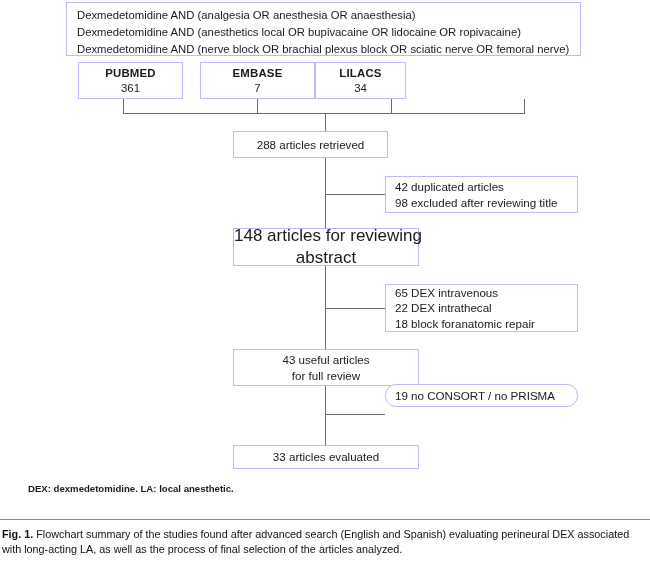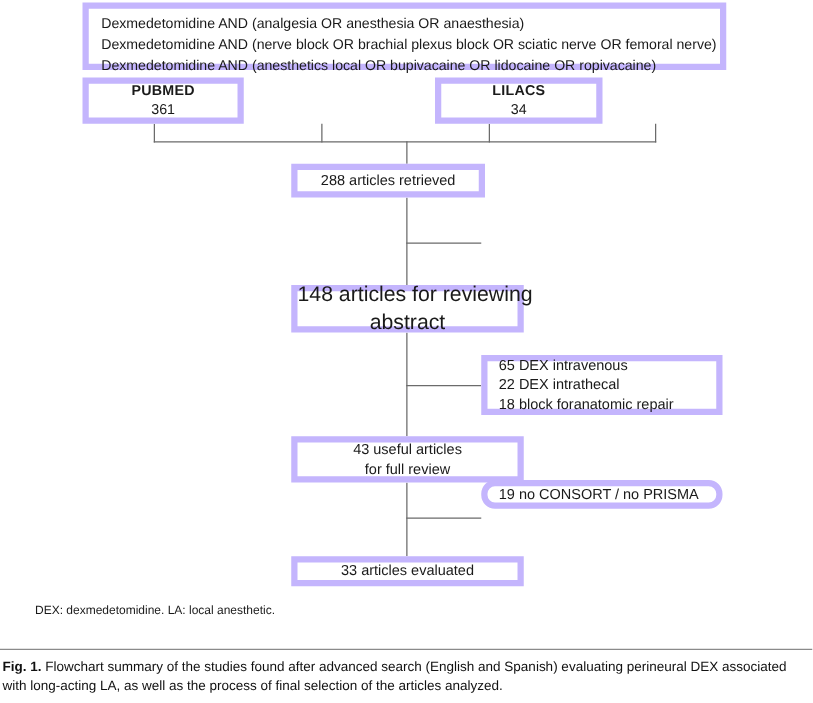--- a/index.html
+++ b/index.html
@@ -11,21 +11,21 @@
     color:#1a1a1a;
     position:relative;
     overflow:hidden;
   }
   #figure{
     position:absolute;
     left:0;top:0;width:650px;height:562px;
   }
   .box{
     position:absolute;
-    border:5px solid #c4b5fd;
+    border:1px solid #c4b5fd;
     background:#ffffff;
     box-sizing:border-box;
     display:flex;
     flex-direction:column;
     justify-content:center;
     z-index:3;
   }
   .box .line{
     display:block;
     white-space:nowrap;
@@ -42,23 +42,23 @@
     justify-content:flex-start;
   }
   #query-box .line{ padding-left:10px; line-height:1.52; }
 
   
   .db{
     top:62px;height:37px;
     font-size:11.4px;
   }
   .db .db-name{ font-weight:bold; letter-spacing:.2px; }
-  #db-pubmed{ left:66px;width:129px; }
+  #db-pubmed{ left:78px;width:105px; }
   #db-embase{ left:200px;width:115px; }
-  #db-lilacs{ left:348px;width:134px; }
+  #db-lilacs{ left:315px;width:91px; }
   #db-cochrane{ left:467px;width:114px; }
 
   
   #box-retrieved{ left:233px;top:131px;width:155px;height:27px;font-size:11.6px; }
   #box-abstract { left:233px;top:228px;width:186px;height:38px;font-size:17px; }
   #box-useful   { left:233px;top:349px;width:186px;height:37px;font-size:11.6px;justify-content:center; }
   #box-evaluated{ left:233px;top:445px;width:186px;height:24px;font-size:11.6px; }
 
   
   #box-excl-1{ left:385px;top:176px;width:193px;height:37px;font-size:11.6px; }
@@ -66,67 +66,75 @@
   #box-excl-3{ left:385px;top:384px;width:193px;height:23px;font-size:11.6px;border-radius:11px; }
 
   
   .conn{ position:absolute;background:#6b6b6b;z-index:1; }
   .vline{ width:1px; }
   .hline{ height:1px; }
 
   
   #footnote{
     position:absolute;left:28px;top:483px;
-    font-size:9.6px;color:#1a1a1a;white-space:nowrap;
+    font-size:9.6px;color:#1a1a1a;white-space:nowrap;font-weight:bold;
   }
 
   
   #caption-rule{
     position:absolute;left:0;top:519px;width:650px;height:1px;background:#8a8a8a;
   }
   #caption{
     position:absolute;left:2px;top:527px;width:646px;
     font-size:10.8px;line-height:1.42;color:#111;
   }
   #caption .cap-label{ font-weight:bold; }
 </style>
 </head>
 <body>
 
 <div id="figure">
 
   <div class="box left" id="query-box">
     <span class="line">Dexmedetomidine AND (analgesia OR anesthesia OR anaesthesia)</span>
+    <span class="line">Dexmedetomidine AND (anesthetics local OR bupivacaine OR lidocaine OR ropivacaine)</span>
     <span class="line">Dexmedetomidine AND (nerve block OR brachial plexus block OR sciatic nerve OR femoral nerve)</span>
-    <span class="line">Dexmedetomidine AND (anesthetics local OR bupivacaine OR lidocaine OR ropivacaine)</span>
   </div>
 
   <div class="box center db" id="db-pubmed">
     <span class="line db-name">PUBMED</span>
     <span class="line db-count">361</span>
+  </div>
+  <div class="box center db" id="db-embase">
+    <span class="line db-name">EMBASE</span>
+    <span class="line db-count">7</span>
   </div>
   <div class="box center db" id="db-lilacs">
     <span class="line db-name">LILACS</span>
     <span class="line db-count">34</span>
   </div>
 
   <div class="conn vline" style="left:123px;top:99px;height:15px;"></div>
   <div class="conn vline" style="left:257px;top:99px;height:15px;"></div>
   <div class="conn vline" style="left:391px;top:99px;height:15px;"></div>
   <div class="conn vline" style="left:524px;top:99px;height:15px;"></div>
   <div class="conn hline" style="left:123px;top:113px;width:402px;"></div>
   <div class="conn vline" style="left:325px;top:113px;height:19px;"></div>
 
   <div class="box center" id="box-retrieved">
     <span class="line">288 articles retrieved</span>
   </div>
 
   <div class="conn vline" style="left:325px;top:158px;height:70px;"></div>
   <div class="conn hline" style="left:325px;top:194px;width:60px;"></div>
 
+  <div class="box left" id="box-excl-1">
+    <span class="line">42 duplicated articles</span>
+    <span class="line">98 excluded after reviewing title</span>
+  </div>
 
   <div class="box center" id="box-abstract">
     <span class="line">148 articles for reviewing</span>
     <span class="line">abstract</span>
   </div>
 
   <div class="conn vline" style="left:325px;top:266px;height:83px;"></div>
   <div class="conn hline" style="left:325px;top:308px;width:60px;"></div>
 
   <div class="box left" id="box-excl-2">

